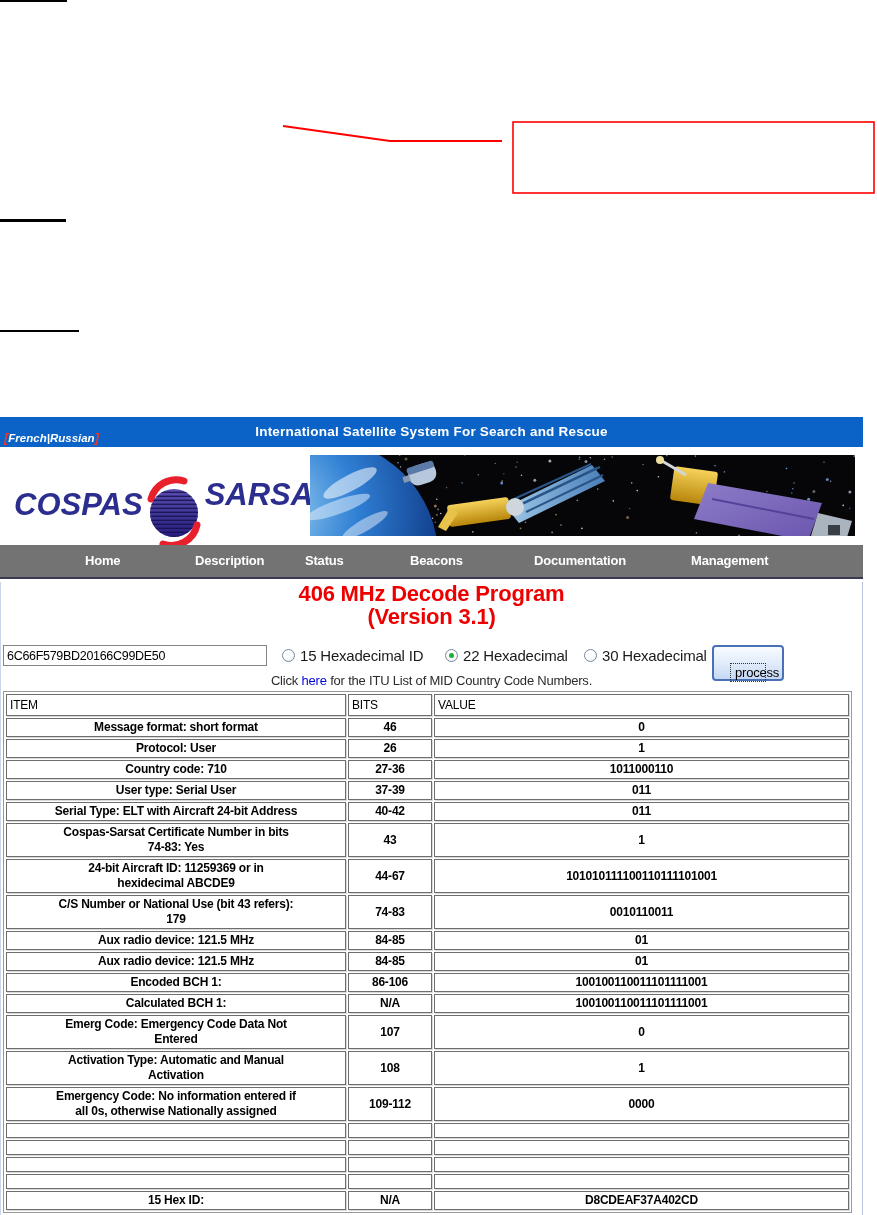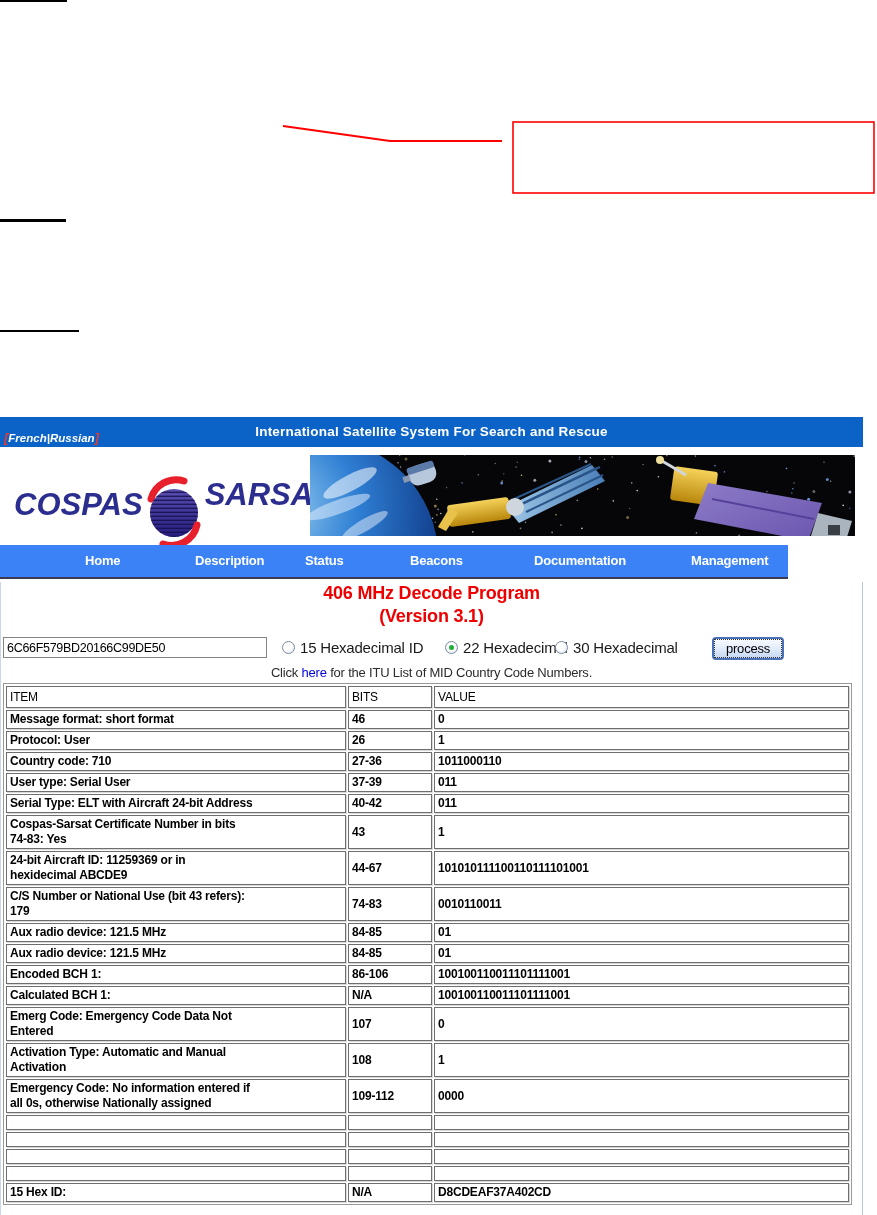--- a/index.html
+++ b/index.html
@@ -22,41 +22,41 @@
   #langlinks .bracket{color:#e8392c;font-size:13px;}
   #topbar-title{position:absolute;left:0;right:0;top:7px;text-align:center;color:#fff;font-size:13.5px;font-weight:bold;letter-spacing:0.2px;}
   
   #logoband{position:relative;height:98px;background:#fff;width:863px;}
   #logo{position:absolute;left:14px;top:24px;display:flex;align-items:flex-start;color:#2b2e8f;font-weight:bold;font-style:italic;letter-spacing:0px;}
   #logo .cospas{font-size:31px;margin-top:16px;}
   #logo .sarsat{font-size:31px;margin-top:6px;margin-left:-4px;}
   #logo svg{margin:2px -2px 0 -6px;}
   #banner{position:absolute;left:310px;top:8px;width:545px;height:81px;display:block;}
   
-  #navbar{position:relative;height:32px;background:#3b82f6;border-bottom:2px solid #3a3a52;width:788px;}
+  #navbar{position:relative;height:32px;background:#737373;border-bottom:2px solid #3a3a52;width:863px;}
   .nav-item{position:absolute;top:8px;color:#fff;font-weight:bold;font-size:13px;letter-spacing:-0.2px;cursor:pointer;white-space:nowrap;}
   
   #content{width:861px;border-left:1px solid #ccd6ea;border-right:1px solid #b9c4de;min-height:640px;background:#fff;}
-  #decode-title{margin-top:3px;text-align:center;color:#ee0000;font-weight:bold;font-size:18px;line-height:23px;letter-spacing:-0.2px;}
-  
-  #form-row{position:relative;height:24px;margin-top:9px;}
+  #decode-title{margin-top:3px;text-align:center;color:#ee0000;font-weight:bold;font-size:22px;line-height:23px;letter-spacing:-0.2px;}
+  
+  #form-row{position:relative;height:24px;margin-top:17px;}
   #hex-input{position:absolute;left:2px;top:0;width:264px;height:21px;border:1px solid #848484;font-family:"Liberation Sans",sans-serif;font-size:12.5px;padding:2px 3px;box-sizing:border-box;letter-spacing:-0.3px;}
   .radio-group{position:absolute;top:2px;display:flex;align-items:center;gap:5px;font-size:15px;color:#1a1a1a;white-space:nowrap;letter-spacing:-0.2px;}
   .radio-circle{width:13px;height:13px;border-radius:50%;border:1px solid #7a8aa0;background:radial-gradient(circle at 35% 30%,#ffffff 40%,#dfe6ee);display:inline-block;position:relative;box-sizing:border-box;}
   .radio-circle.selected::after{content:"";position:absolute;left:3px;top:3px;width:5px;height:5px;border-radius:50%;background:#1fae3a;}
-  #process-btn{position:absolute;left:711px;top:0;width:72px;height:23px;border:2px solid #4a71b8;border-radius:4px;background:linear-gradient(180deg,#f9fcff,#dfeafa 55%,#c6d8f2);font-family:"Liberation Sans",sans-serif;font-size:13px;color:#000;padding:0;cursor:pointer;letter-spacing:-0.2px;}
+  #process-btn{position:absolute;left:711px;top:0;width:72px;height:23px;border:2px solid #4a71b8;border-radius:4px;background:linear-gradient(180deg,#f9fcff,#dfeafa 55%,#c6d8f2);font-family:"Liberation Sans",sans-serif;font-size:13px;color:#000;padding:16px;cursor:pointer;letter-spacing:-0.2px;}
   #process-btn span{display:block;border:1px dotted #333;padding:1px 4px;}
   
   #itu-line{text-align:center;font-size:13px;color:#2b2b2b;margin-top:4px;letter-spacing:-0.2px;}
   #itu-line a{color:#0000dd;text-decoration:none;cursor:pointer;margin-top:8px;}
   
   #decode-table{margin-left:2px;margin-top:3px;border-collapse:separate;border-spacing:2px;border:1px solid #9a9a9a;width:849px;background:#fff;}
   #decode-table td{border:1px solid #6e6e6e;font-size:12px;padding:1px 3px;line-height:15px;vertical-align:middle;color:#000;letter-spacing:-0.2px;box-shadow:1px 1px 0 #d9d9d9;}
   #decode-table tr.head td{font-weight:normal;height:18px;}
-  #decode-table tr.data td{font-weight:bold;}
+  #decode-table tr.data td{font-weight:bold;text-align:center;}
   #decode-table tr.empty td{height:11px;}
   #decode-table col.c-item{width:340px;}
   #decode-table col.c-bits{width:84px;}
   td.item-cell{white-space:pre-line;}
 </style>
 </head>
 <body>
 
 <div class="frag" id="frag1"></div>
 <div class="frag" id="frag2"></div>
@@ -284,21 +284,21 @@
       <input id="hex-input" type="text" value="6C66F579BD20166C99DE50" style="">
       <div id="radios">
           <span class="radio-group" style="left: 281px;">
             <span class="radio-circle"></span>
             <span>15 Hexadecimal ID</span>
           </span>
           <span class="radio-group" style="left: 444px;">
             <span class="radio-circle selected"></span>
             <span>22 Hexadecimal</span>
           </span>
-          <span class="radio-group" style="left: 554px;">
+          <span class="radio-group" style="left: 583px;">
             <span class="radio-circle"></span>
             <span>30 Hexadecimal</span>
           </span>
         </div>
       <button id="process-btn">
           <span>process</span>
         </button>
     </div>
 
     <div id="itu-line"><span>Click </span><a>here</a><span> for the ITU List of MID Country Code Numbers.</span></div>

